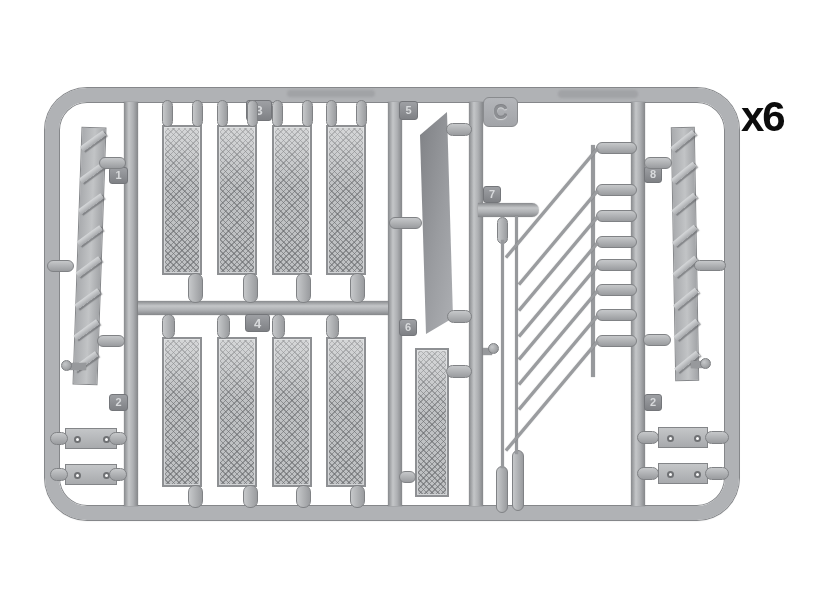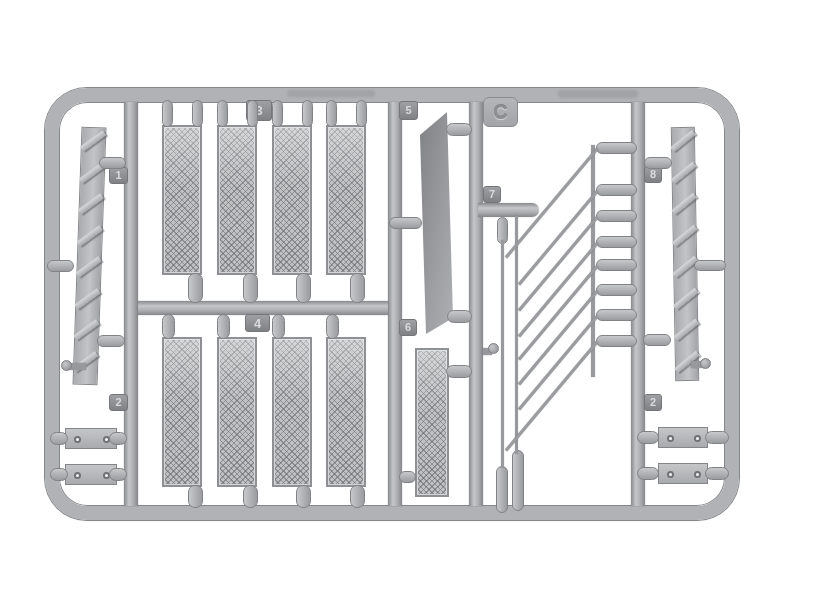--- a/index.html
+++ b/index.html
@@ -124,20 +124,21 @@
   <div class="tab" style="left:109px;top:394px;width:19px;height:17px;">2</div>
   <div class="tab big" style="left:246px;top:100px;width:26px;height:21px;">3</div>
   <div class="tab big" style="left:245px;top:314px;width:25px;height:18px;">4</div>
   <div class="tab" style="left:399px;top:101px;width:19px;height:19px;">5</div>
   <div class="tab" style="left:399px;top:319px;width:18px;height:17px;">6</div>
   <div class="tab" style="left:483px;top:186px;width:18px;height:17px;">7</div>
   <div class="tab" style="left:644px;top:166px;width:18px;height:17px;">8</div>
   <div class="tab" style="left:644px;top:394px;width:18px;height:17px;">2</div>
   <div class="tab letter" style="left:483px;top:97px;width:35px;height:30px;">C</div>
 
+  <div class="qty">x6</div>
 
 <div class="mesh" style="left: 162px; top: 125px; width: 40px; height: 150px;"></div>
     <div class="mesh" style="left: 217px; top: 125px; width: 40px; height: 150px;"></div>
     <div class="mesh" style="left: 272px; top: 125px; width: 40px; height: 150px;"></div>
     <div class="mesh" style="left: 326px; top: 125px; width: 40px; height: 150px;"></div>
     <div class="mesh" style="left: 162px; top: 337px; width: 40px; height: 150px;"></div>
     <div class="mesh" style="left: 217px; top: 337px; width: 40px; height: 150px;"></div>
     <div class="mesh" style="left: 272px; top: 337px; width: 40px; height: 150px;"></div>
     <div class="mesh" style="left: 326px; top: 337px; width: 40px; height: 150px;"></div>
     <div class="mesh" style="left: 415px; top: 348px; width: 34px; height: 149px;"></div>

